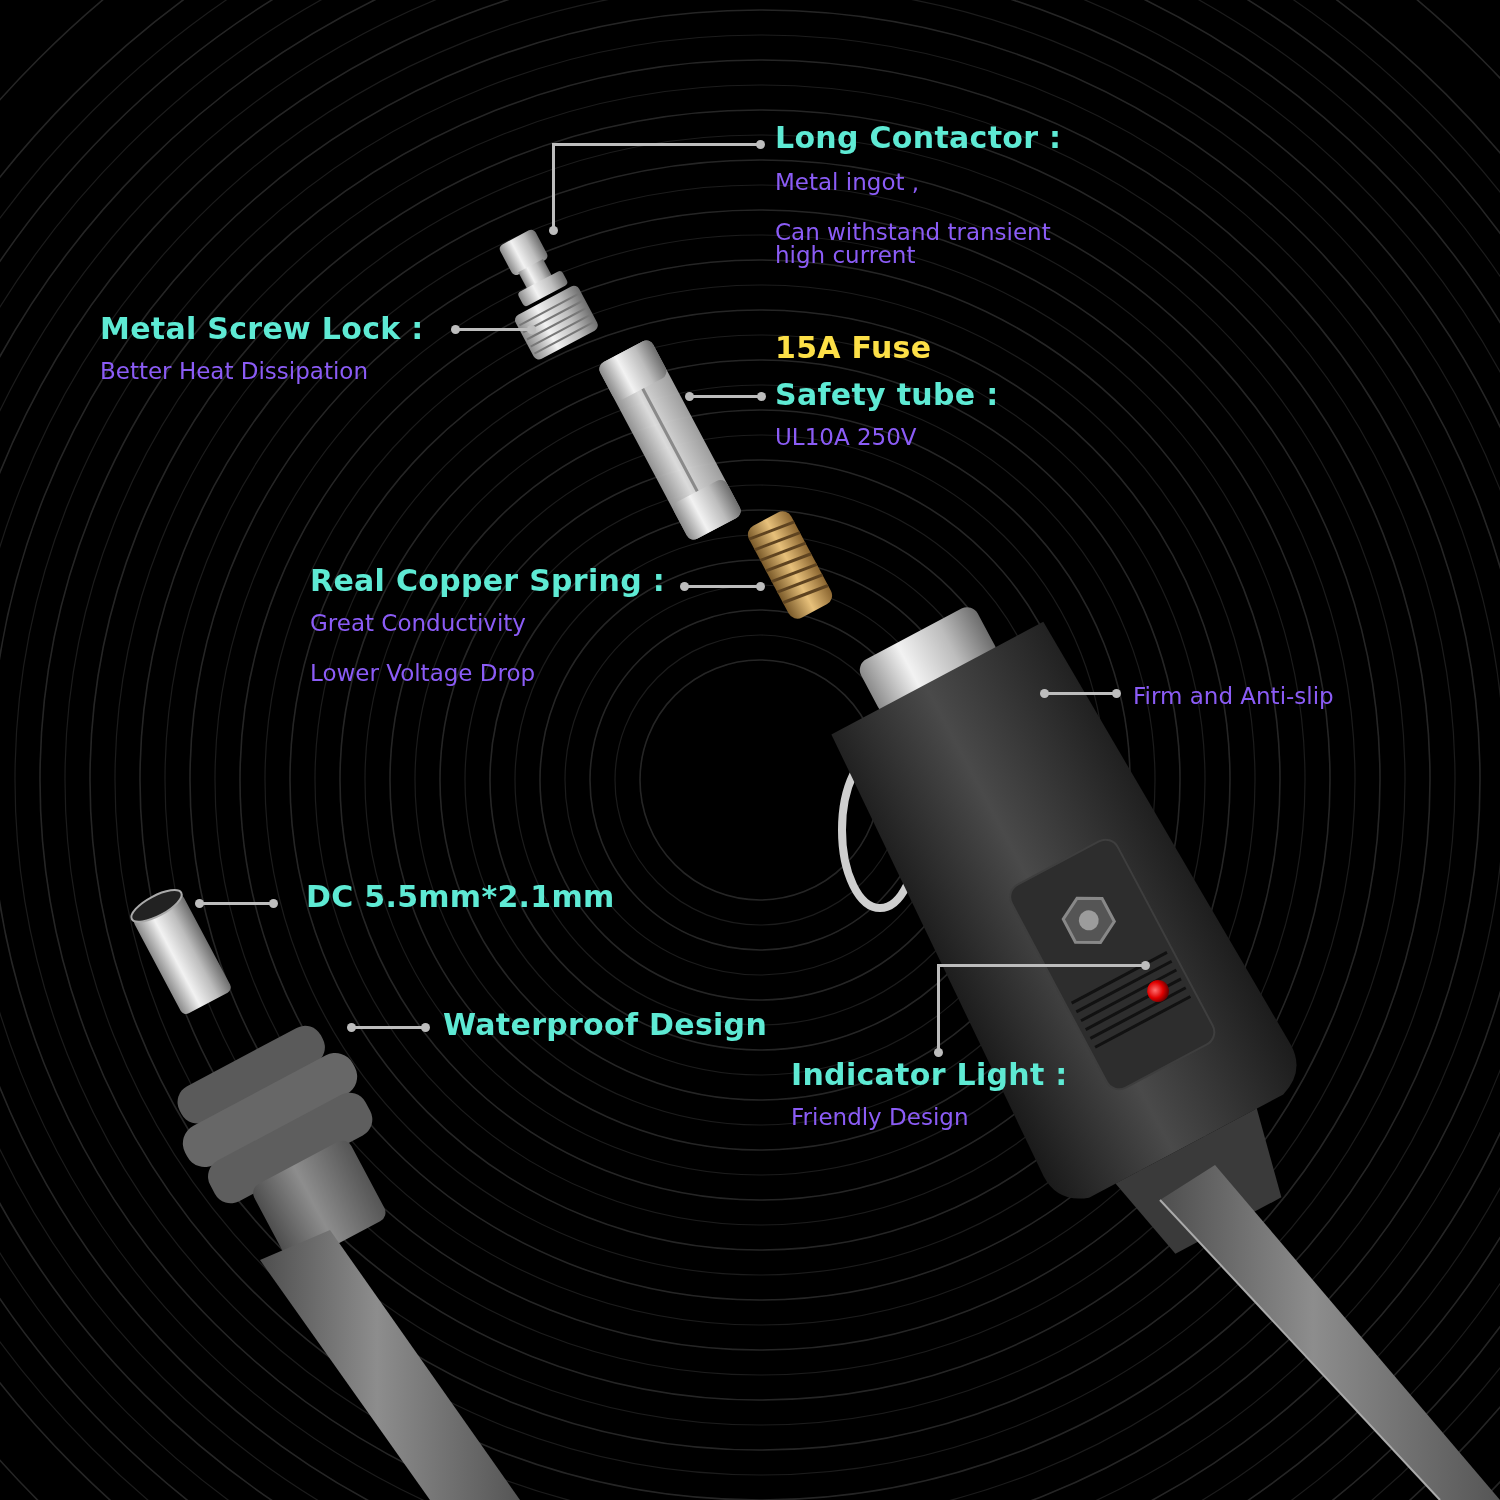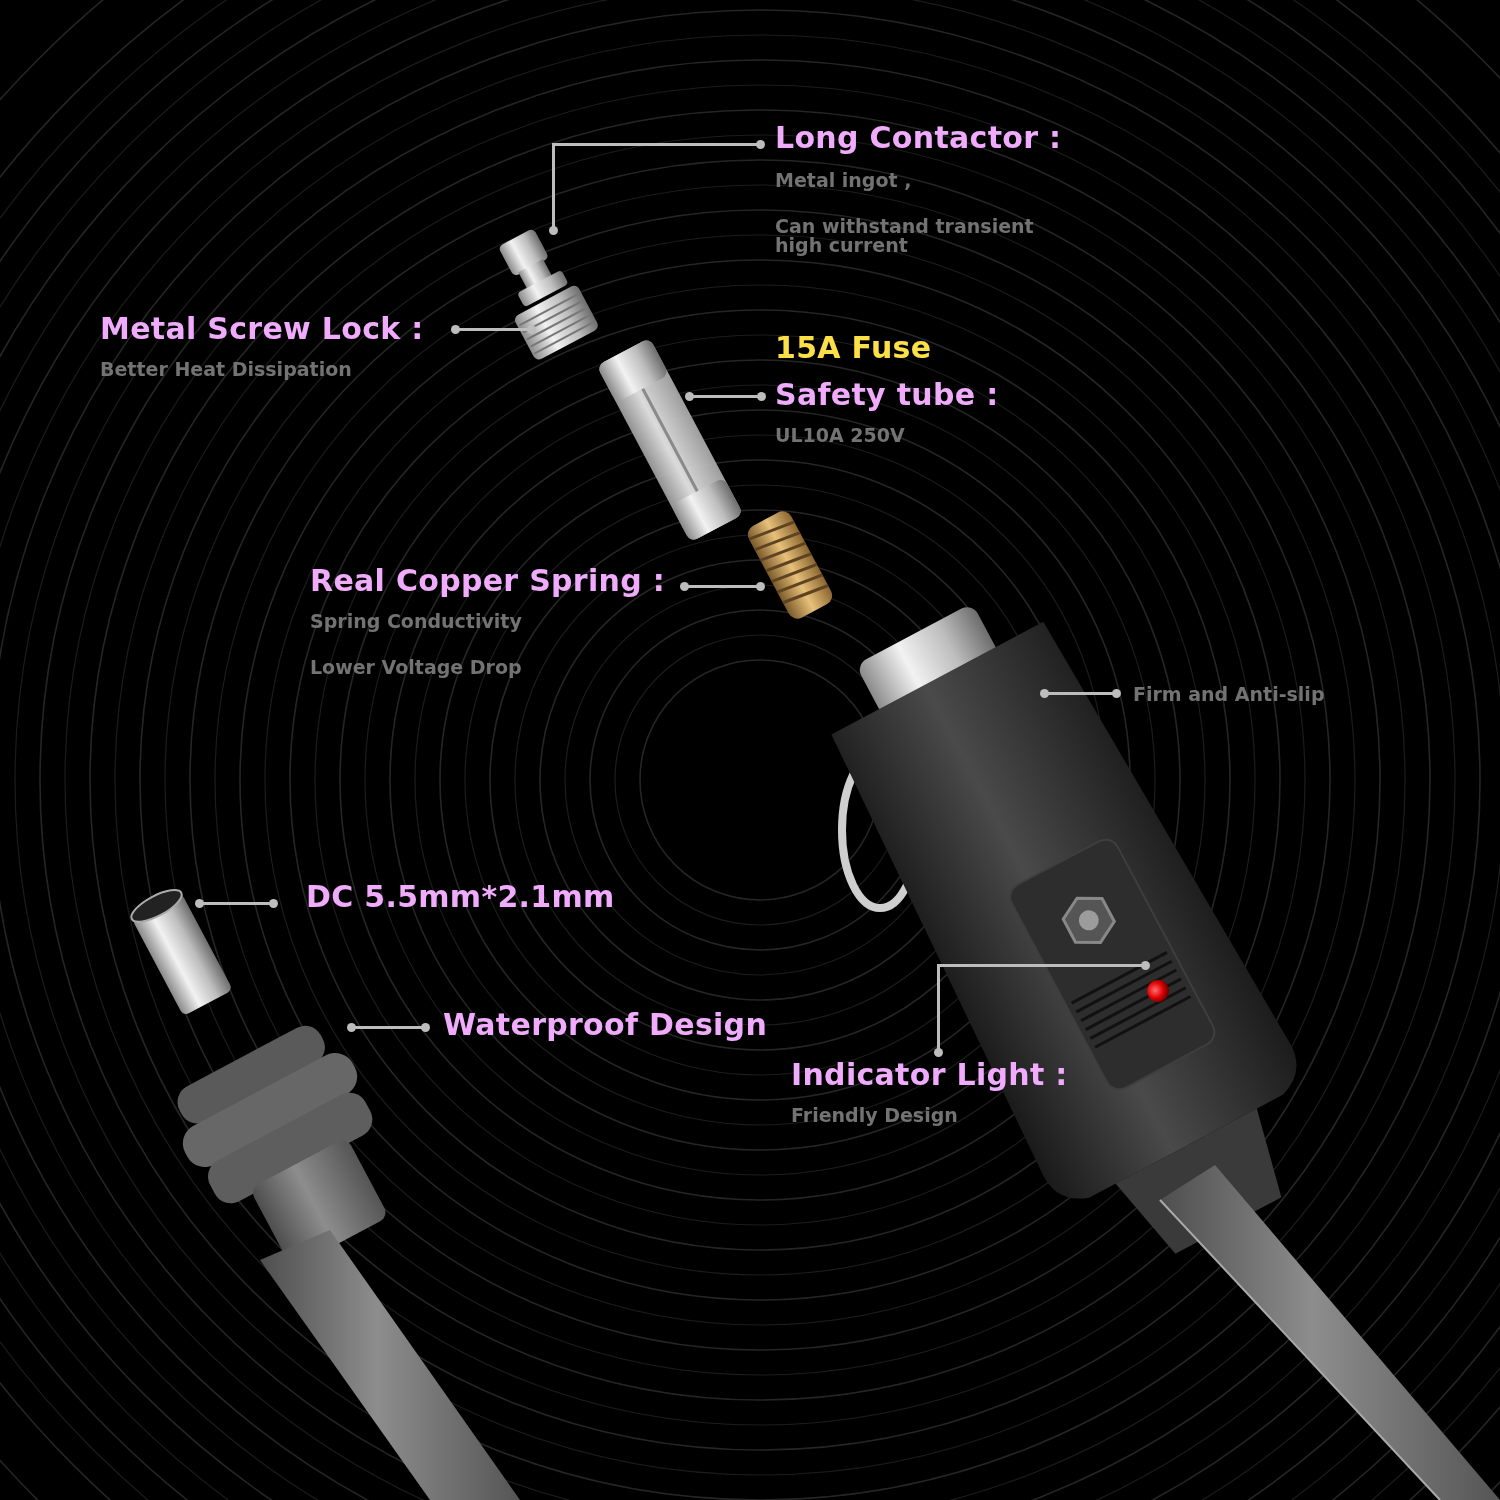--- a/index.html
+++ b/index.html
@@ -1,23 +1,23 @@
 <!DOCTYPE html>
 <html><head>
 <meta charset="utf-8">
 <style>
   html, body { margin:0; padding:0; background:#000; }
   body { width:1500px; height:1500px; position:relative; overflow:hidden;
          font-family:"DejaVu Sans", "Liberation Sans", sans-serif; }
   .bg { position:absolute; left:0; top:0; width:1500px; height:1500px; }
   .art { position:absolute; left:0; top:0; width:1500px; height:1500px; }
   .label { position:absolute; white-space:nowrap; }
-  .title { color:#f0abfc; font-weight:bold; font-size:30px; letter-spacing:0.3px; line-height:1; }
+  .title { color:#5eead4; font-weight:bold; font-size:30px; letter-spacing:0.3px; line-height:1; }
   .title.red { color:#fde047; }
-  .desc { color:#737373; font-weight:bold; font-size:19px; line-height:1; }
+  .desc { color:#8b5cf6; font-weight:normal; font-size:23px; line-height:1; }
   .leader { position:absolute; background:#bdbdbd; }
   .dot { position:absolute; width:9px; height:9px; border-radius:50%; background:#bdbdbd; }
 </style>
 </head>
 <body>
 
 <svg class="bg" viewBox="0 0 1500 1500" xmlns="http://www.w3.org/2000/svg">
   <rect width="1500" height="1500" fill="#000"></rect>
   <g fill="none" stroke="#2a2a2a" stroke-width="1.6" opacity="0.9">
     <circle cx="760" cy="780" r="120"></circle>
@@ -216,21 +216,21 @@
 </div>
 
 <div class="label" style="left:775px;top:333px;">
   <div class="title red">15A Fuse</div>
   <div class="title" style="margin-top:17px;">Safety tube :</div>
   <div class="desc" style="margin-top:16px;">UL10A 250V</div>
 </div>
 
 <div class="label" style="left:310px;top:566px;">
   <div class="title">Real Copper Spring :</div>
-  <div class="desc" style="margin-top:16px;">Spring Conductivity</div>
+  <div class="desc" style="margin-top:16px;">Great Conductivity</div>
   <div class="desc" style="margin-top:27px;">Lower Voltage Drop</div>
 </div>
 
 <div class="label" style="left:1133px;top:669px;">
   <div class="desc" style="margin-top:16px;">Firm and Anti-slip</div>
 </div>
 
 <div class="label" style="left:306px;top:882px;">
   <div class="title">DC 5.5mm*2.1mm</div>
 </div>

